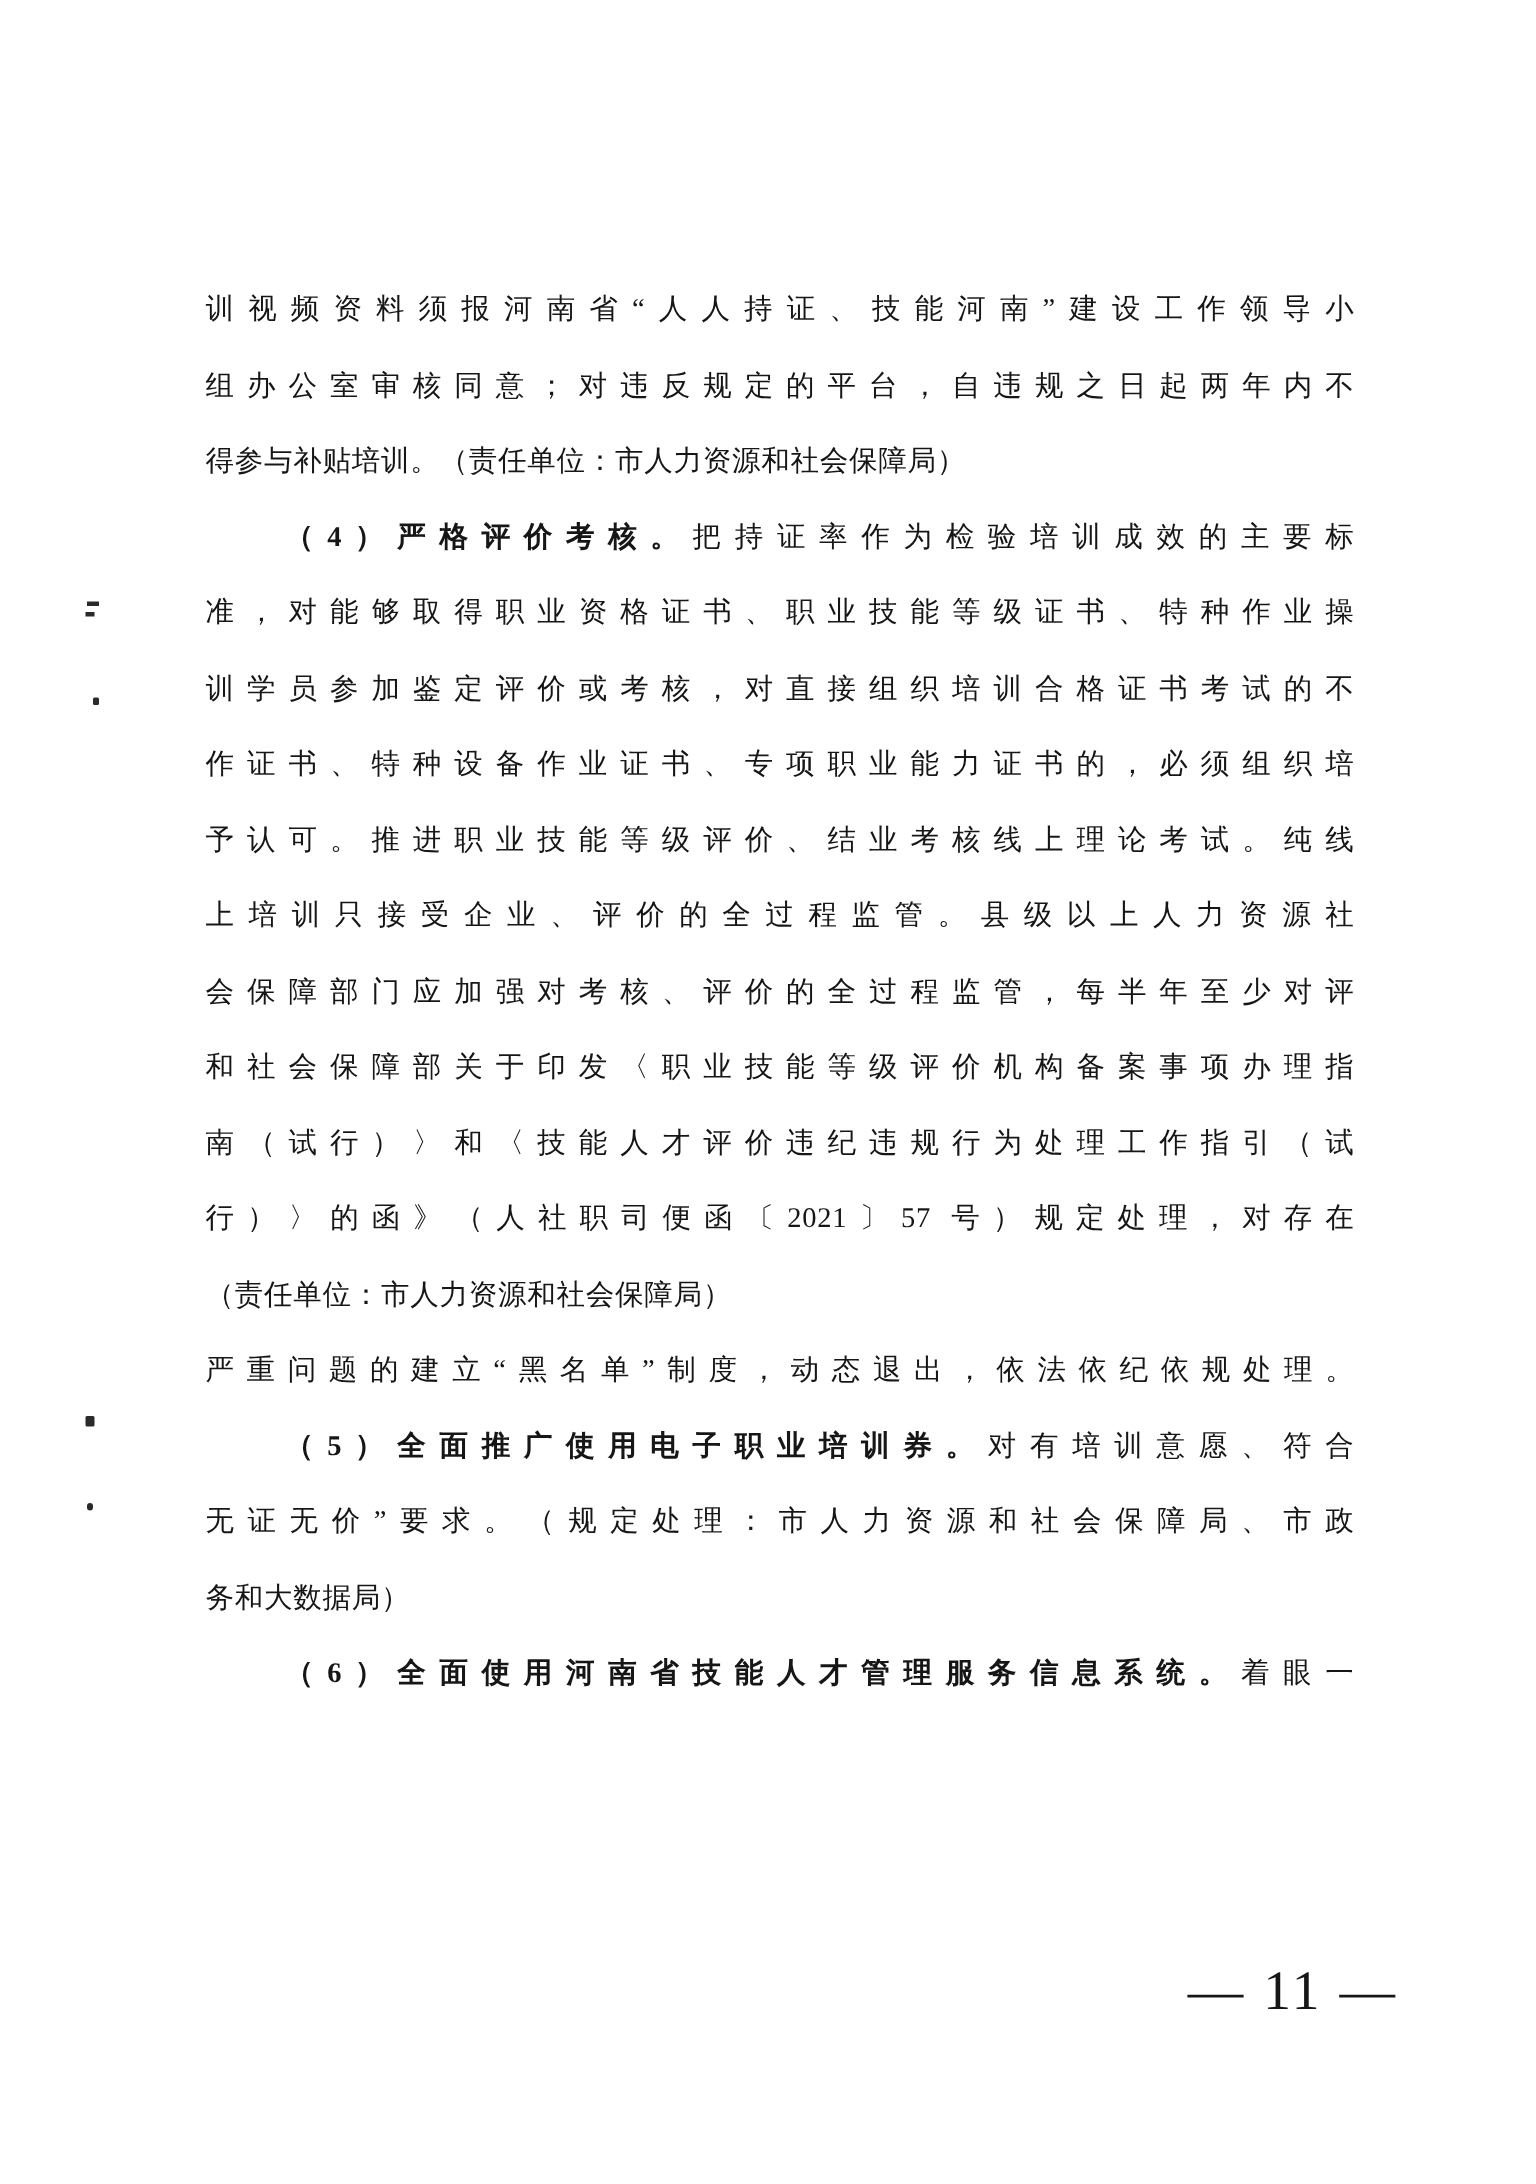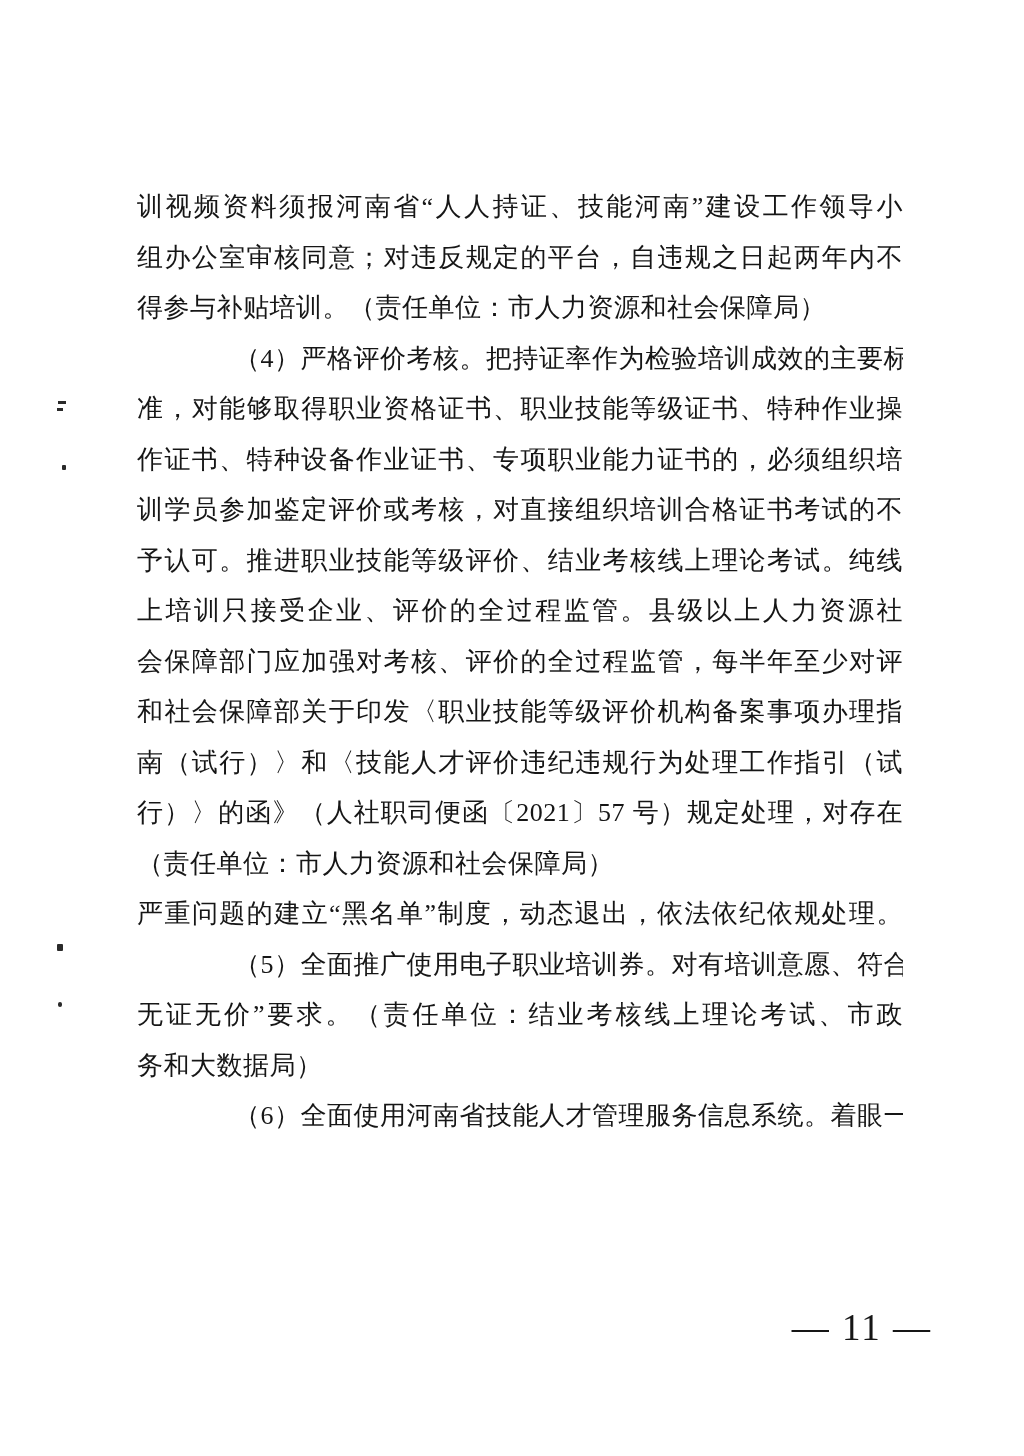--- a/index.html
+++ b/index.html
@@ -18,37 +18,36 @@
   }
   .doc {
     position: absolute;
     left: 137px;
     top: 182px;
     width: 766px;
   }
   .line {
     height: 50.5px;
     line-height: 50.5px;
-    font-size: 26px;
+    font-size: 19px;
     letter-spacing: 0.5px;
     text-align: justify;
     text-align-last: justify;
     text-justify: inter-character;
     overflow: hidden;
     white-space: pre;
   }
   .line.last {
     text-align-last: left;
   }
   .line.ind {
     padding-left: 53px;
   }
   .bh {
-    font-weight: normal;
-    margin-left: 44px;
+    font-weight: bold;
   }
   .footer {
     position: absolute;
     top: 1308px;
     right: 92px;
     font-size: 37px;
     line-height: 40px;
     letter-spacing: 2px;
     color: #161616;
   }
@@ -69,33 +68,33 @@
 <div class="page">
 
   <div class="doc">
 
     <div class="line">训视频资料须报河南省“人人持证、技能河南”建设工作领导小</div>
     <div class="line">组办公室审核同意；对违反规定的平台，自违规之日起两年内不</div>
     <div class="line last">得参与补贴培训。（责任单位：市人力资源和社会保障局）</div>
 
     <div class="line ind"><span class="bh">（4）严格评价考核。</span><span>把持证率作为检验培训成效的主要标</span></div>
     <div class="line">准，对能够取得职业资格证书、职业技能等级证书、特种作业操</div>
+    <div class="line">训学员参加鉴定评价或考核，对直接组织培训合格证书考试的不</div>
     <div class="line">作证书、特种设备作业证书、专项职业能力证书的，必须组织培</div>
-    <div class="line">训学员参加鉴定评价或考核，对直接组织培训合格证书考试的不</div>
     <div class="line">予认可。推进职业技能等级评价、结业考核线上理论考试。纯线</div>
     <div class="line">上培训只接受企业、评价的全过程监管。县级以上人力资源社</div>
     <div class="line">会保障部门应加强对考核、评价的全过程监管，每半年至少对评</div>
     <div class="line">和社会保障部关于印发〈职业技能等级评价机构备案事项办理指</div>
     <div class="line">南（试行）〉和〈技能人才评价违纪违规行为处理工作指引（试</div>
     <div class="line">行）〉的函》（人社职司便函〔2021〕57 号）规定处理，对存在</div>
     <div class="line last">（责任单位：市人力资源和社会保障局）</div>
     <div class="line">严重问题的建立“黑名单”制度，动态退出，依法依纪依规处理。</div>
 
     <div class="line ind"><span class="bh">（5）全面推广使用电子职业培训券。</span><span>对有培训意愿、符合</span></div>
-    <div class="line">无证无价”要求。（责任单位：结业考核线上理论考试、市政</div>
+    <div class="line">无证无价”要求。（规定处理：市人力资源和社会保障局、市政</div>
     <div class="line last">务和大数据局）</div>
 
     <div class="line ind"><span class="bh">（6）全面使用河南省技能人才管理服务信息系统。</span><span>着眼一</span></div>
   </div>
 
   <div class="footer">— 11 —</div>
 
   <div class="speck s1a"></div>
   <div class="speck s1b"></div>
   <div class="speck s2"></div>

